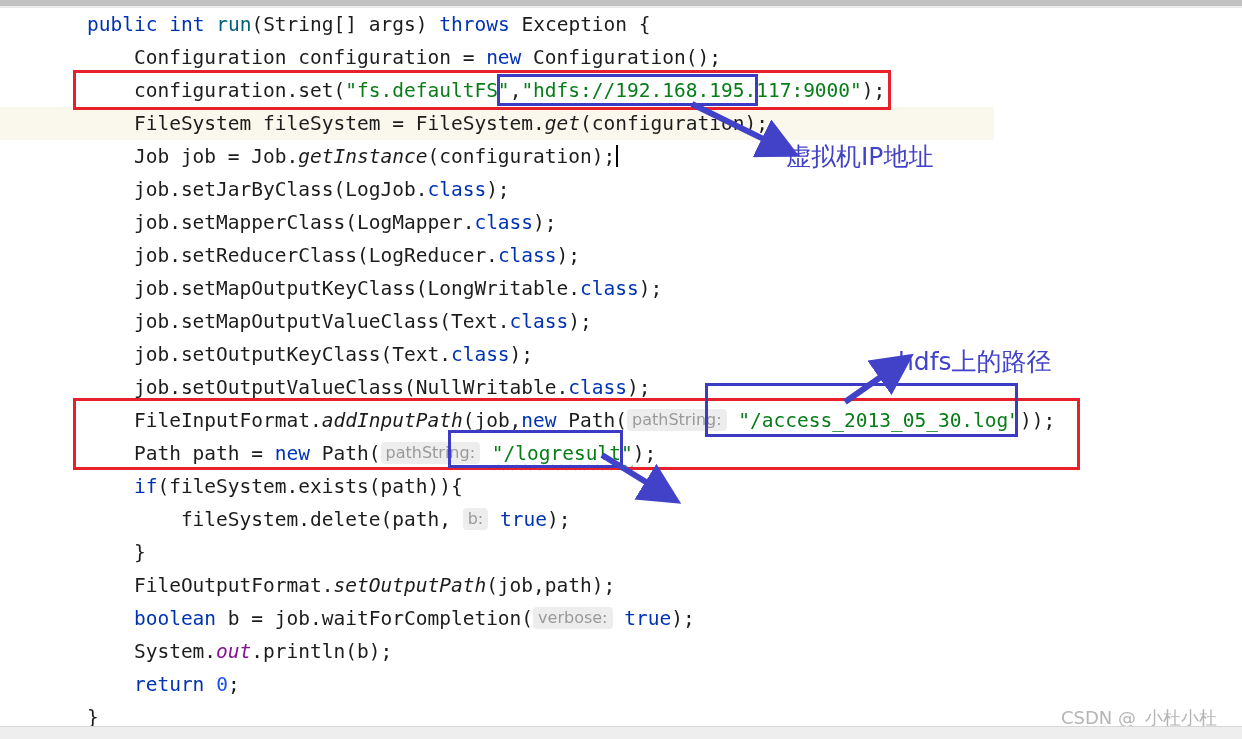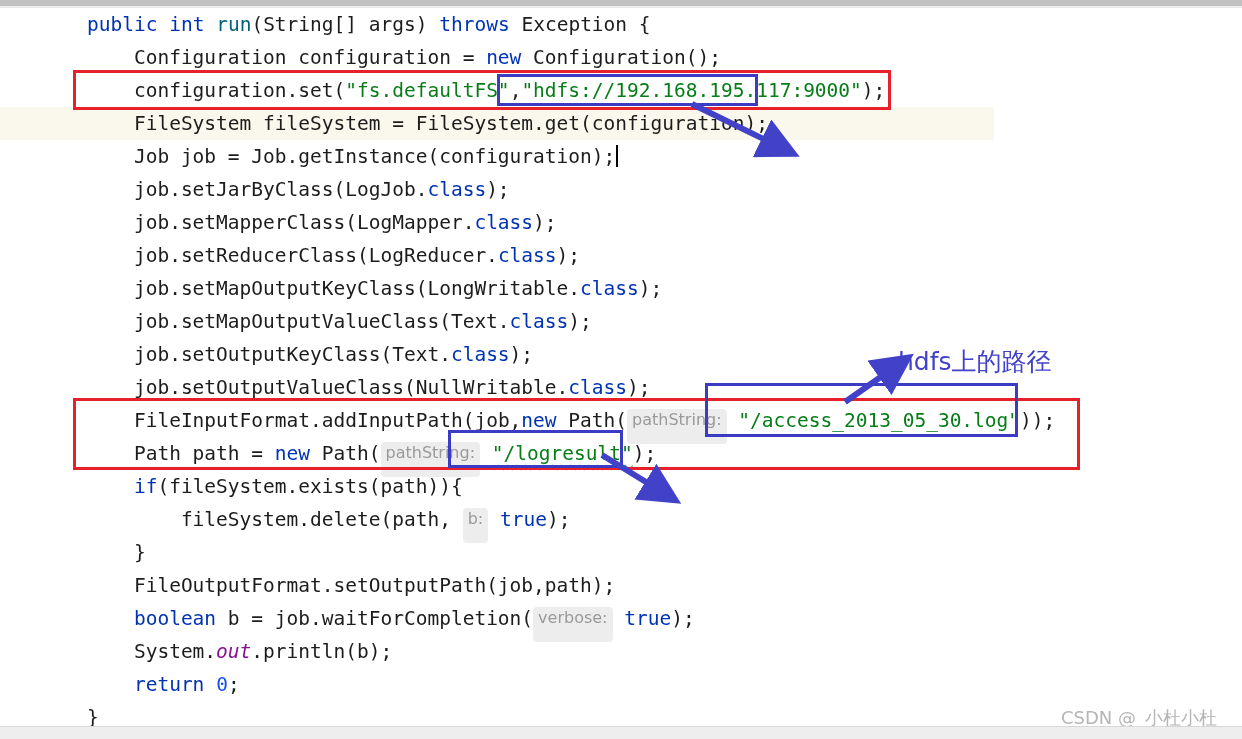--- a/index.html
+++ b/index.html
@@ -61,32 +61,32 @@
     box-sizing: border-box;
   }
   .line.current {
     background: #faf8ec;
   }
 
   
   .kw   { color: #0033b3; }
   .str  { color: #067d17; }
   .meth { color: #00627a; }
-  .ital { }
+  .ital { font-style: italic; }
   .stat { color: #871094; font-style: italic; text-align: right; }
   .num  { color: #1750eb; }
   .pln  { color: #1c1c1c; }
 
   
   .hint {
     background: #ededed;
     color: #9a9a9a;
     border-radius: 4px;
     font-size: 16px;
-    padding: 1px 5px 15px 5px;
+    padding: 1px 5px 2px 5px;
     font-family: "DejaVu Sans", "Liberation Sans", sans-serif;
     position: relative;
     top: -2px;
   }
 
   
   .squiggle {
     text-decoration: underline;
     text-decoration-style: wavy;
     text-decoration-color: #6aa84f;
@@ -151,20 +151,21 @@
 
   <svg class="arrow-svg" style="left:690px; top:100px; width:180px; height:70px;" viewBox="0 0 180 70">
     <defs>
       <marker id="ah1" markerWidth="7" markerHeight="7" refX="5.2" refY="3.5" orient="auto">
         <polygon points="0,0 7,3.5 0,7" fill="#4242c8"></polygon>
       </marker>
     </defs>
     <line x1="2" y1="4" x2="100" y2="52" stroke="#4242c8" stroke-width="6" marker-end="url(#ah1)"></line>
   </svg>
 
+  <div class="anno" style="left:786px; top:140px;">虚拟机IP地址</div>
 
   <div class="ovl box-red" style="left:73px; top:398px; width:1007px; height:72px;"></div>
 
   <div class="ovl box-blue" style="left:705px; top:383px; width:313px; height:54px;"></div>
 
   <div class="ovl box-blue" style="left:448px; top:430px; width:175px; height:38px;"></div>
 
   <svg class="arrow-svg" style="left:843px; top:350px; width:120px; height:60px;" viewBox="0 0 120 60">
     <defs>
       <marker id="ah2" markerWidth="7" markerHeight="7" refX="5.2" refY="3.5" orient="auto">

